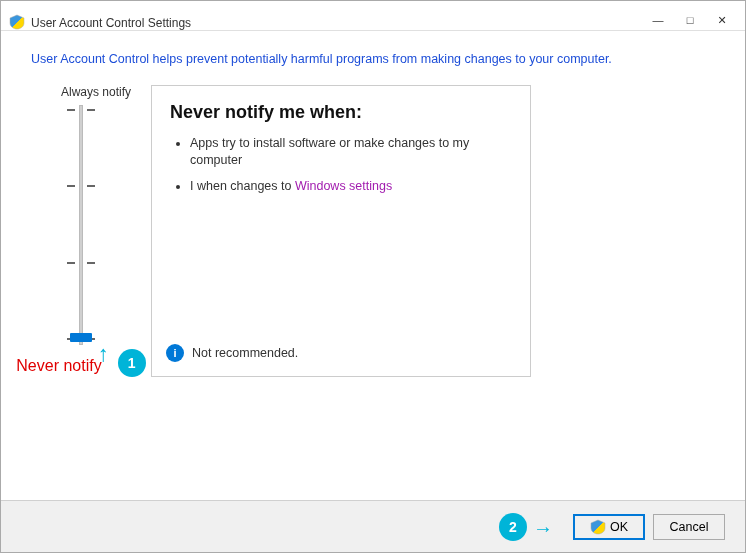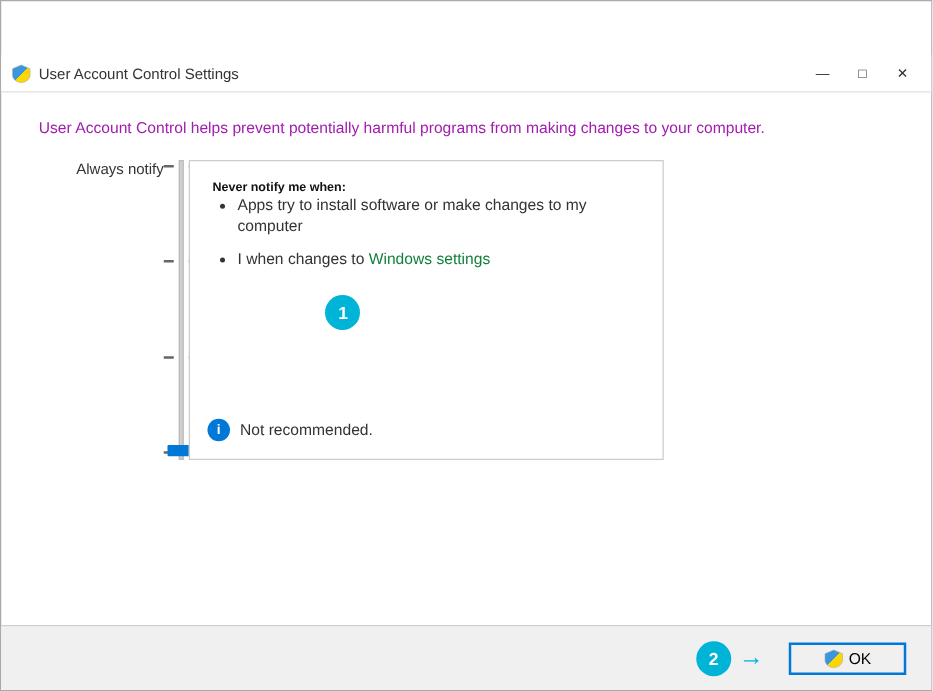--- a/index.html
+++ b/index.html
@@ -18,25 +18,24 @@
       background: #ffffff;
       border: 1px solid #aaaaaa;
       display: flex;
       flex-direction: column;
     }
 
     .title-bar {
       background: #ffffff;
       height: 30px;
       display: flex;
-      align-items: center;
+      align-items: flex-end;
       padding: 0 8px;
       border-bottom: 1px solid #e0e0e0;
       flex-shrink: 0;
-      margin-top: 43px;
     }
 
     .title-bar-icon {
       width: 16px;
       height: 16px;
       margin-right: 6px;
       flex-shrink: 0;
     }
 
     .title-bar-title {
@@ -71,21 +70,21 @@
 
     .main-heading {
       color: #0078d7;
       font-size: 19px;
       font-weight: 400;
       margin-bottom: 12px;
     }
 
     .description {
       font-size: 12.5px;
-      color: #a21caf;
+      color: #1d4ed8;
       margin-bottom: 4px;
       line-height: 1.4;
     }
 
     .link {
       color: #0078d7;
       text-decoration: none;
       font-size: 12.5px;
       cursor: pointer;
     }
@@ -117,40 +116,40 @@
       border: 1px solid #ccc;
       padding: 16px 18px;
       background: #ffffff;
       max-width: 380px;
       position: relative;
       min-height: 240px;
     }
 
     .info-panel-title {
       font-weight: 700;
-      font-size: 10px;
-      margin-bottom: 0;
+      font-size: 18px;
+      margin-bottom: 12px;
       color: #111;
     }
 
     .info-panel ul {
       list-style: disc;
       padding-left: 20px;
       margin-bottom: 28px;
     }
 
     .info-panel ul li {
       font-size: 12.5px;
       color: #333;
       margin-bottom: 8px;
       line-height: 1.4;
     }
 
     .info-panel ul li span.red-text {
-      color: #15803d;
+      color: #a21caf;
     }
 
     .not-recommended {
       position: absolute;
       bottom: 14px;
       left: 14px;
       display: flex;
       align-items: center;
       gap: 8px;
       font-size: 12.5px;
@@ -187,21 +186,21 @@
       min-width: 72px;
       height: 26px;
       background: #f0f0f0;
       border: 2px solid #0078d7;
       cursor: pointer;
       font-size: 12.5px;
       display: flex;
       align-items: center;
       justify-content: center;
       gap: 4px;
-      padding: 0 26px;
+      padding: 0 4px;
     }
 
     .btn-cancel {
       min-width: 72px;
       height: 26px;
       background: #f0f0f0;
       border: 1px solid #aaa;
       cursor: pointer;
       font-size: 12.5px;
       padding: 0 10px;
@@ -240,20 +239,21 @@
     .footer-annotation {
       display: flex;
       align-items: center;
       gap: 6px;
       margin-right: 8px;
     }
 
     .slider-wrapper {
       position: relative;
       display: flex;
+      flex-direction: column;
       align-items: center;
       width: 100px;
     }
 
     .track-with-ticks {
       display: flex;
       align-items: flex-start;
       position: relative;
       height: 240px;
     }
@@ -405,15 +405,16 @@
             <stop offset="0%" stop-color="#3a96dd"></stop>
             <stop offset="50%" stop-color="#3a96dd"></stop>
             <stop offset="50%" stop-color="#ffd700"></stop>
             <stop offset="100%" stop-color="#ffd700"></stop>
           </linearGradient>
         </defs>
         <path d="M8 1 L15 4 L15 9 C15 12.5 11.5 15 8 15 C4.5 15 1 12.5 1 9 L1 4 Z" fill="url(#shieldGrad2)" stroke="#aaa" stroke-width="0.5"></path>
       </svg>
       <span>OK</span>
     </button>
+    <button class="btn-cancel">Cancel</button>
   </div>
 
 </div>
 
 </body></html>

